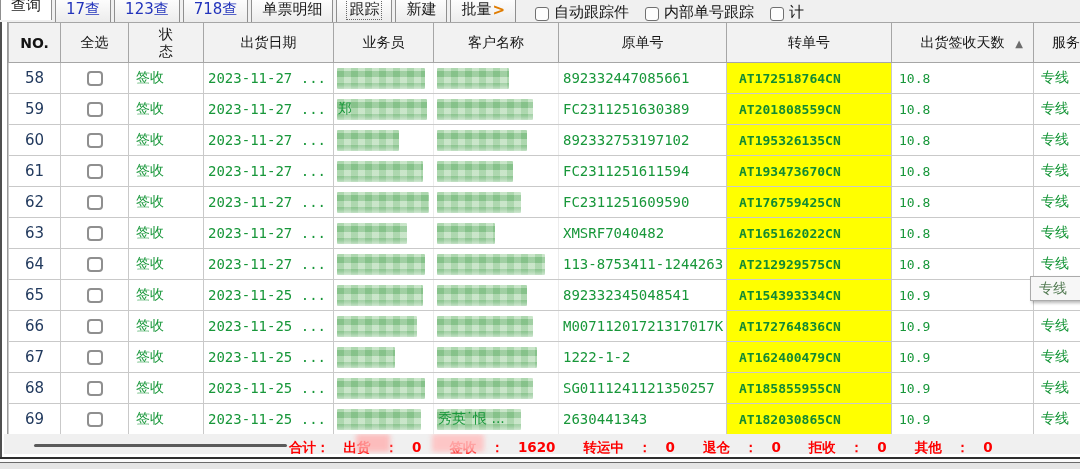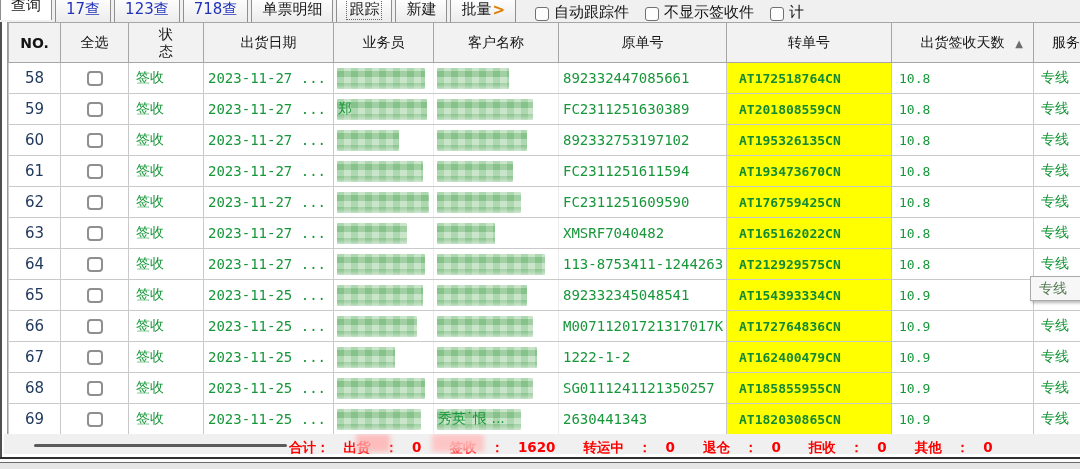--- a/index.html
+++ b/index.html
@@ -128,21 +128,21 @@
         <span>批量</span>
         <span class="suffix">&gt;</span>
       </div>
       <div class="filters">
         <label class="filter">
           <span class="cb"></span>
           <span>自动跟踪件</span>
         </label>
         <label class="filter">
           <span class="cb"></span>
-          <span>不显示签收件</span>
+          <span>内部单号跟踪</span>
         </label>
         <label class="filter">
           <span class="cb"></span>
           <span>计</span>
         </label>
       </div>
   </div>
 
   <div class="panel">
     <div class="table-clip">

